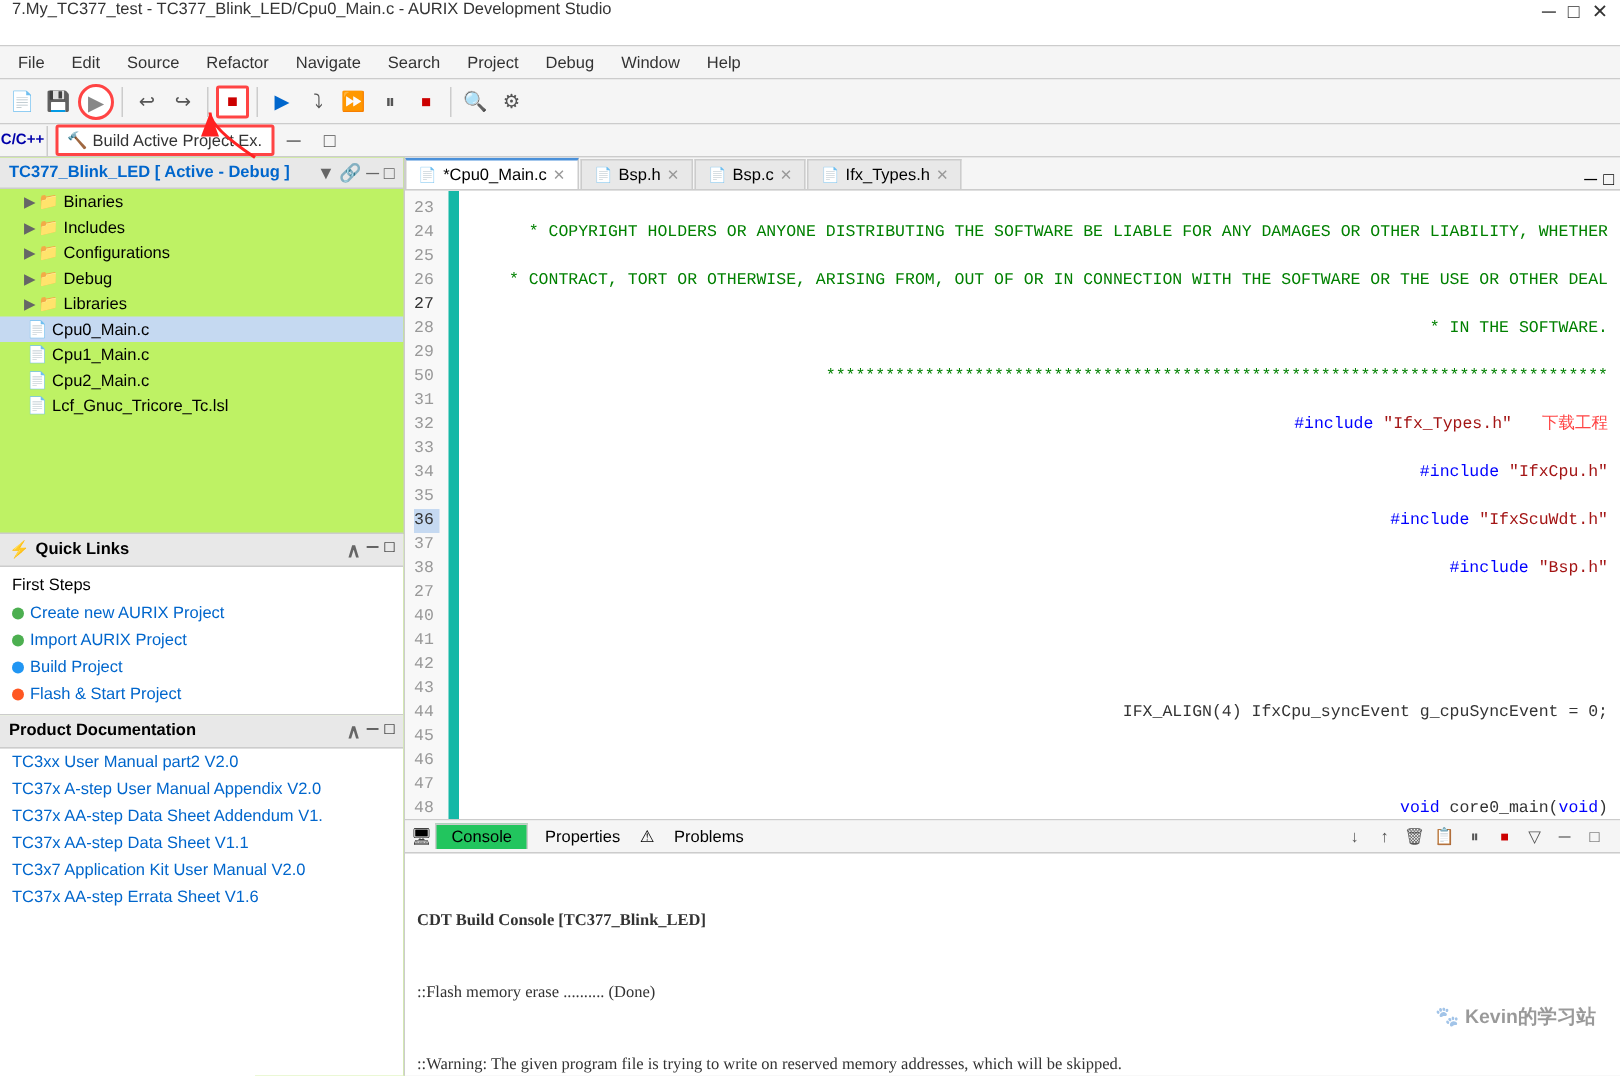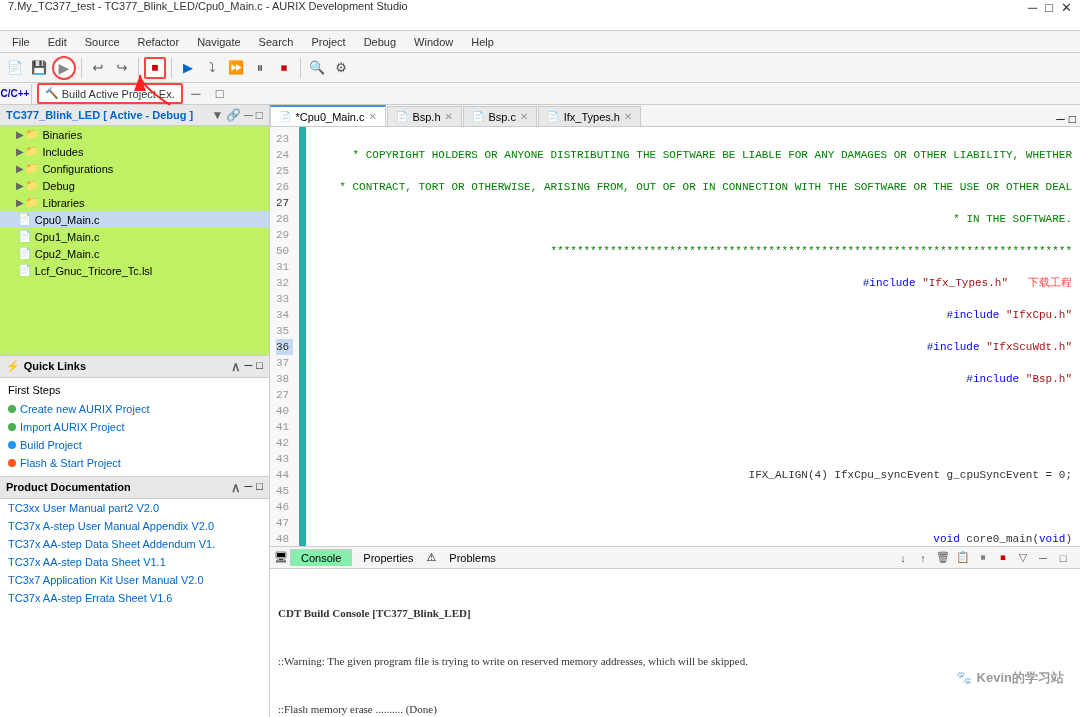--- a/index.html
+++ b/index.html
@@ -263,21 +263,21 @@
       padding: 0 4px;
     }
     .console-tab {
       padding: 2px 10px;
       font-size: 11px;
       cursor: pointer;
       border: 1px solid transparent;
       border-bottom: none;
     }
     .console-tab.active {
-      background: #86efac;
+      background: #22c55e;
       border-color: #ccc;
       border-bottom-color: #fff;
     }
     .console-toolbar {
       display: flex;
       align-items: center;
       margin-left: auto;
       gap: 2px;
       padding-right: 4px;
     }
@@ -592,22 +592,22 @@
           <div class="console-toolbar-btn">📋</div>
           <div class="console-toolbar-btn">⏸</div>
           <div class="console-toolbar-btn" style="color:#c00;">⏹</div>
           <div class="console-toolbar-btn">▽</div>
           <div class="console-toolbar-btn">─</div>
           <div class="console-toolbar-btn">□</div>
         </div>
       </div>
       <div id="console-content">
         <div style="font-weight:bold;">CDT Build Console [TC377_Blink_LED]</div>
+        <div>::Flash memory erase .......... (Done)</div>
         <div>::Warning: The given program file is trying to write on reserved memory addresses, which will be skipped.</div>
-        <div>::Flash memory erase .......... (Done)</div>
         
         
         
         
       </div>
     </div>
 
   </div>
 
 </div>

